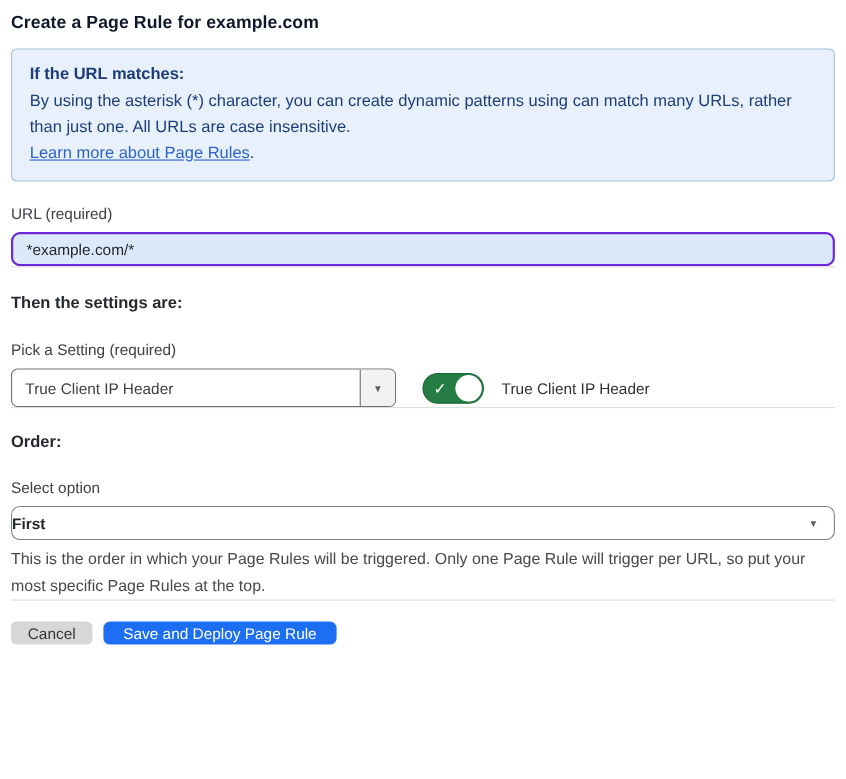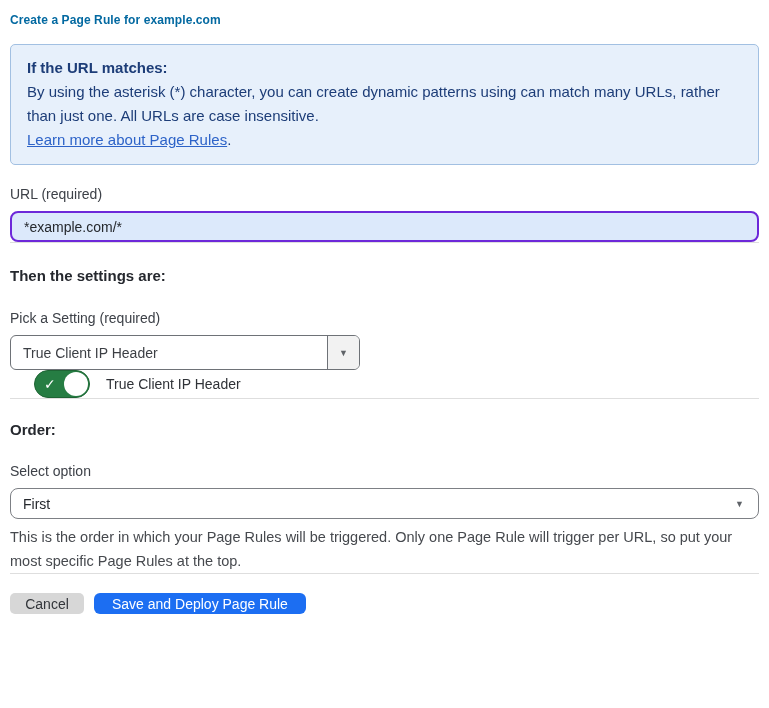--- a/index.html
+++ b/index.html
@@ -10,23 +10,23 @@
     color: #36393f;
   }
   .page {
     width: 769px;
     height: 708px;
     padding: 0 10px;
     background: #fff;
     overflow: hidden;
   }
   .page-title {
-    font-size: 12px;
+    font-size: 16px;
     font-weight: 700;
-    color: #0369a1;
+    color: #0f172a;
     margin: 0;
     padding-top: 7px;
     line-height: 27px;
     letter-spacing: 0.1px;
   }
   .info-box {
     margin-top: 10px;
     background: #e7f0fb;
     border: 1px solid #a2c0e2;
     border-radius: 5px;
@@ -78,22 +78,21 @@
     font-weight: 700;
     color: #25282e;
     margin: 0;
     line-height: 18px;
   }
   .settings-heading { margin-top: 24px; }
   .picker-label { margin-top: 25px; }
   .setting-row {
     margin-top: 8px;
     display: flex;
-    align-items: flex-start;
-    flex-direction: column;
+    align-items: center;
   }
   .select-small {
     width: 350px;
     height: 35px;
     background: #ffffff;
     border: 1px solid #6e7277;
     border-radius: 6px;
     display: flex;
     align-items: stretch;
     cursor: pointer;
@@ -180,24 +179,25 @@
   .select-wide {
     position: relative;
     margin-top: 8px;
     width: 100%;
     height: 31px;
     background: #ffffff;
     border: 1px solid #7d8085;
     border-radius: 8px;
     display: flex;
     align-items: center;
-    padding: 0 12px;
+    padding: 0 0;
     font-size: 14px;
     color: #25282d;
     cursor: pointer;
+    font-weight: bold;
   }
   .select-wide .caret {
     position: absolute;
     right: 14px;
     top: 50%;
     transform: translateY(-50%);
     color: #5f6368;
     font-size: 9px;
   }
   .help-text {

